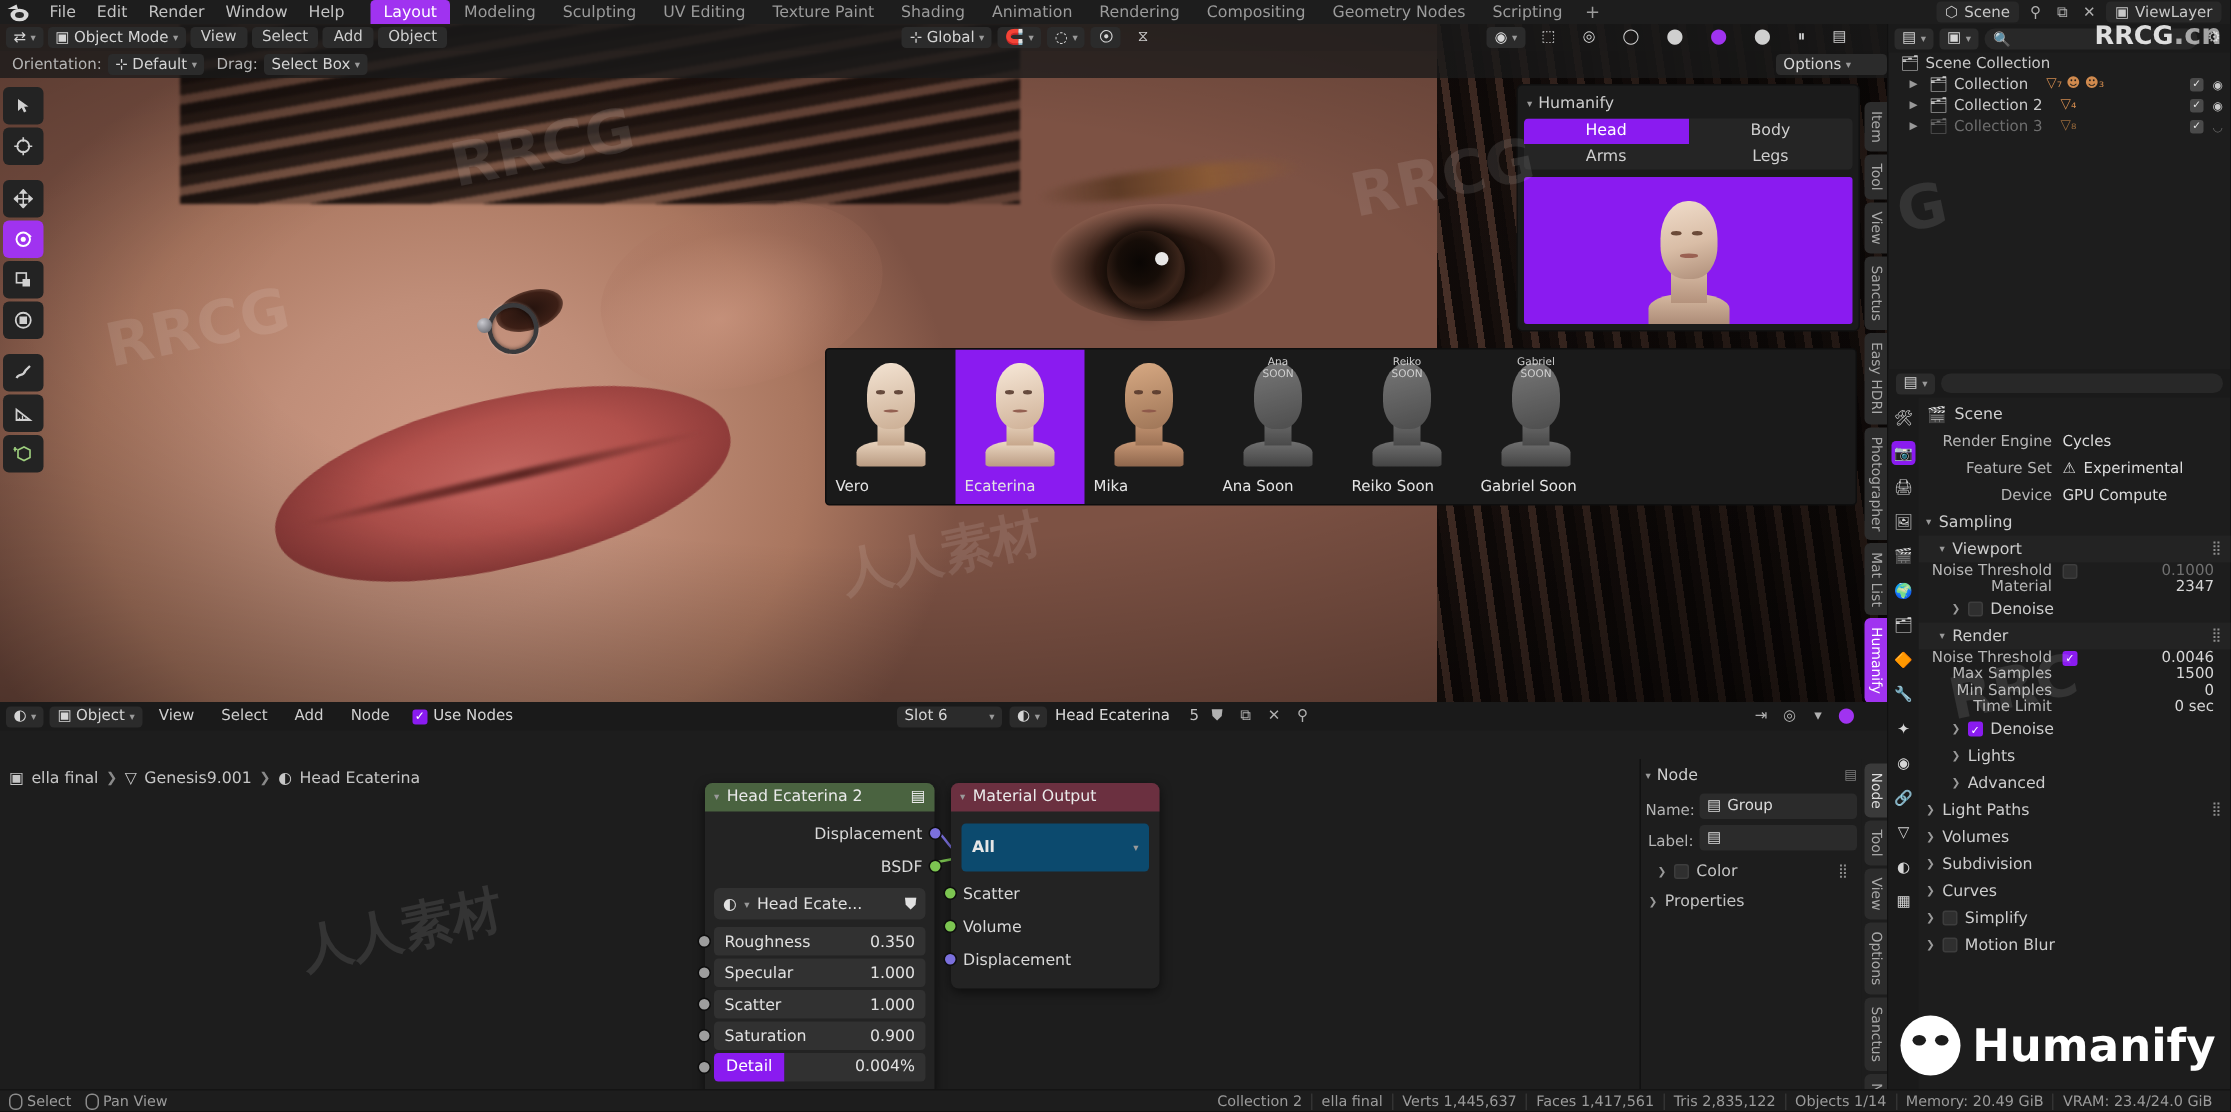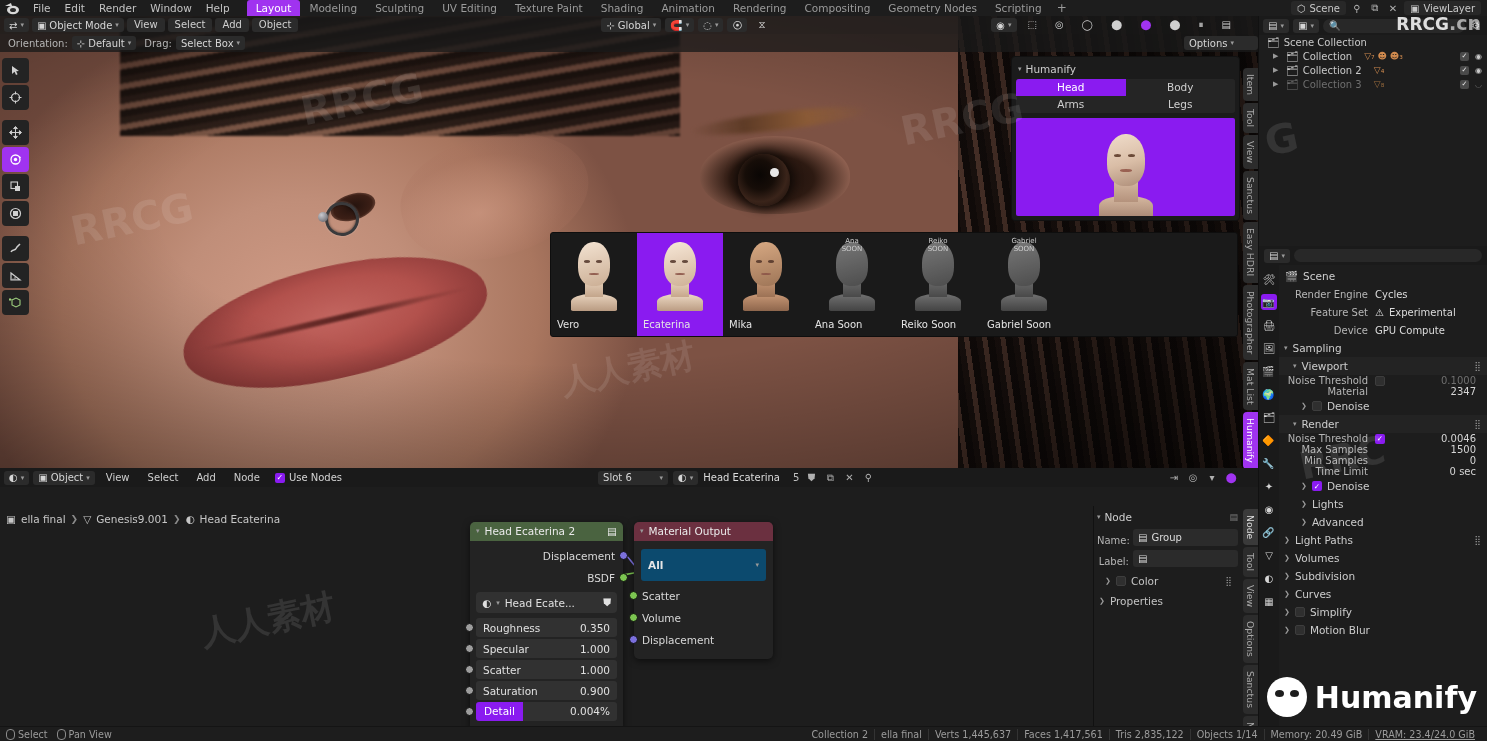--- a/index.html
+++ b/index.html
@@ -383,21 +383,21 @@
   .statusbar {
     position: absolute; left: 0; top: 726px; width: 1487px; height: 15px;
     background: #1d1d1d; display: flex; align-items: center; font-size: 9.6px; color: #9b9b9b;
     border-top: 1px solid #141414; padding: 0 6px;
   }
   .sb-left { display: flex; align-items: center; gap: 9px; }
   .sb-key { display: inline-flex; align-items: center; gap: 3px; }
   .sb-mouse { width: 9px; height: 11px; border: 1px solid #8b8b8b; border-radius: 4px; display: inline-block; }
   .sb-right { margin-left: auto; display: flex; align-items: center; gap: 0; }
   .sb-stat { padding: 0 6px; border-right: 1px solid #333; white-space: nowrap; }
-  .sb-stat:last-child { border-right: none; text-decoration: underline; }
+  .sb-stat:last-child { border-right: none; }
 
   
   .wm {
     position: absolute; color: rgba(255,255,255,0.10); font-weight: bold;
     pointer-events: none; user-select: none; z-index: 30;
   }
   .hmf-logo {
     position: absolute; right: 10px; bottom: 24px; display: flex; align-items: center; gap: 8px;
     z-index: 33; pointer-events: none;
   }

